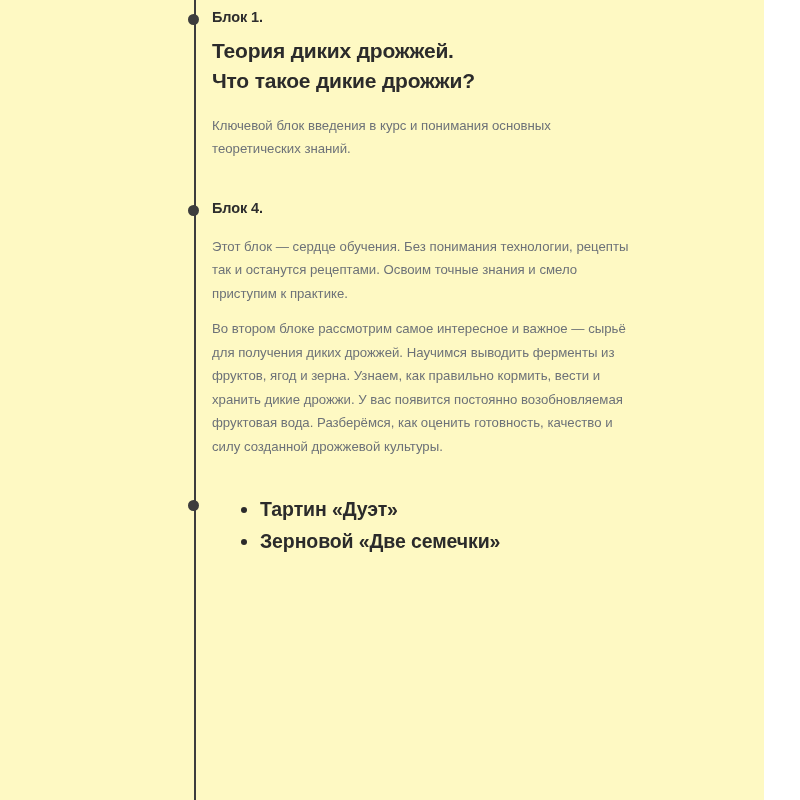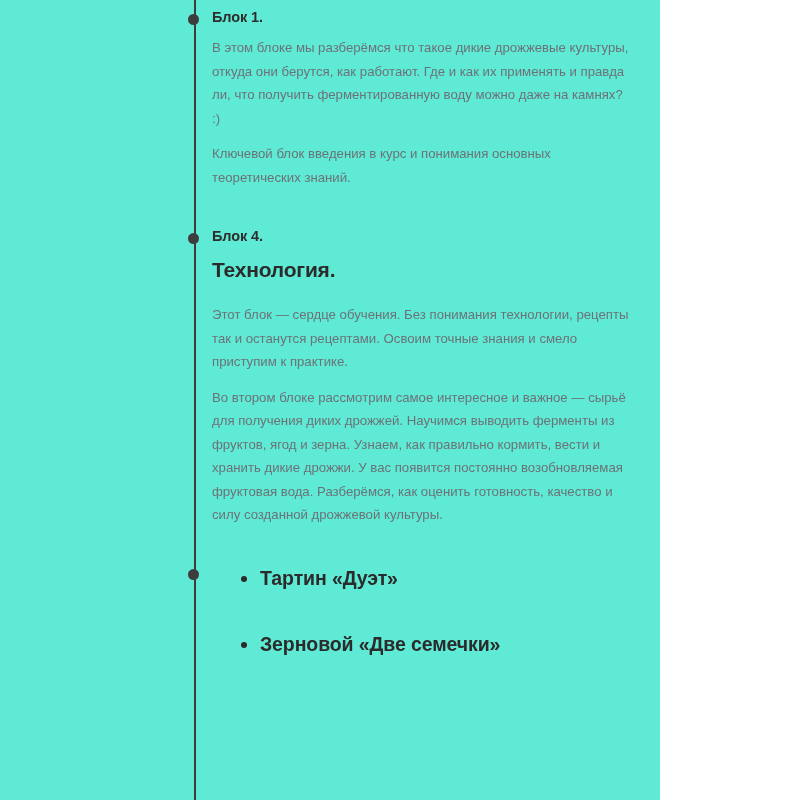--- a/index.html
+++ b/index.html
@@ -6,24 +6,24 @@
   html, body {
     margin: 0;
     padding: 0;
     width: 800px;
     height: 800px;
     background: #ffffff;
     font-family: "Liberation Sans", sans-serif;
   }
   .page {
     position: relative;
-    width: 660px;
+    width: 764px;
     height: 800px;
     overflow: hidden;
-    background: #5eead4;
+    background: #fef9c3;
   }
   .timeline {
     position: absolute;
     left: 194px;
     top: 0;
     width: 2px;
     height: 800px;
     background: #3d3d3d;
   }
   .content {
@@ -79,44 +79,45 @@
     list-style: disc;
     margin: 0 0 18px 0;
     padding-left: 48px;
   }
   ul.bread-list li {
     font-size: 19.5px;
     font-weight: bold;
     color: #2b2b2b;
     line-height: 1.62;
     letter-spacing: -0.1px;
-    margin-top: 35px;
   }
 </style>
 </head>
 <body>
 
 <div class="page">
 
   <div class="timeline"></div>
 
   <div class="content">
 
     <div class="block block-1">
       <span class="dot"></span>
       <div class="block-label">Блок 1.</div>
-      <p class="para">В этом блоке мы разберёмся что такое дикие дрожжевые культуры, откуда они берутся, как работают. Где и как их применять и правда ли, что получить ферментированную воду можно даже на камнях? :)</p>
+      <div class="heading-group">
+        <div class="heading">Теория диких дрожжей.</div>
+        <div class="heading">Что такое дикие дрожжи?</div>
+      </div>
       <p class="para">Ключевой блок введения в курс и понимания основных теоретических знаний.</p>
     </div>
 
     <div class="block block-2">
       <span class="dot"></span>
       <div class="block-label">Блок 4.</div>
       <div class="heading-group">
-        <div class="heading">Технология.</div>
       </div>
       <p class="para">Этот блок — сердце обучения. Без понимания технологии, рецепты так и останутся рецептами. Освоим точные знания и смело приступим к практике.</p>
       <p class="para">Во втором блоке рассмотрим самое интересное и важное — сырьё для получения диких дрожжей. Научимся выводить ферменты из фруктов, ягод и зерна. Узнаем, как правильно кормить, вести и хранить дикие дрожжи. У вас появится постоянно возобновляемая фруктовая вода. Разберёмся, как оценить готовность, качество и силу созданной дрожжевой культуры.</p>
     </div>
 
     <div class="block block-3">
       <span class="dot"></span>
       <ul class="bread-list">
         <li>Тартин «Дуэт»</li>
         <li>Зерновой «Две семечки»</li>

